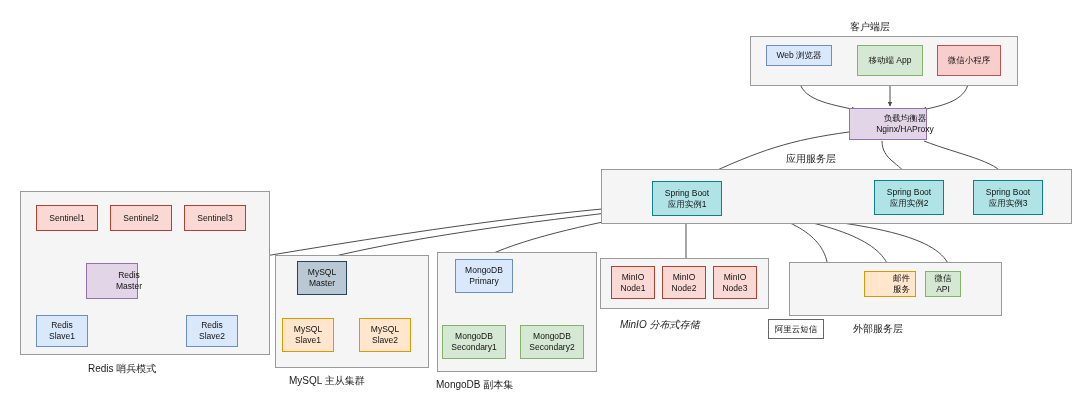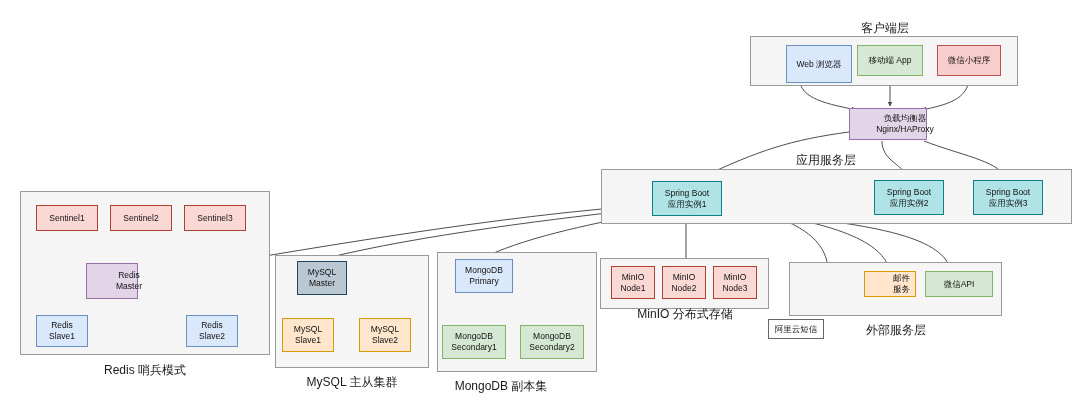--- a/index.html
+++ b/index.html
@@ -24,24 +24,24 @@
     pointer-events: none;
   }
   .group-box {
     position: absolute;
     background: #f5f5f5;
     border: 1px solid #9a9a9a;
     box-sizing: border-box;
   }
   .group-label {
     position: absolute;
-    font-size: 12px;
+    font-size: 10px;
     color: #1a1a1a;
     white-space: nowrap;
-    text-align: center;
+    text-align: left;
   }
   .node {
     position: absolute;
     box-sizing: border-box;
     border: 1px solid #666;
     display: flex;
     align-items: center;
     justify-content: center;
     text-align: center;
     font-size: 8.5px;
@@ -112,26 +112,26 @@
       <div class="group-label" style="left: 850px; top: 20px; width: 70px;">客户端层</div>
       <div class="group-box" style="left: 601px; top: 169px; width: 471px; height: 55px;"></div>
       <div class="group-label" style="left: 786px; top: 152px; width: 80px;">应用服务层</div>
       <div class="group-box" style="left: 20px; top: 191px; width: 250px; height: 164px;"></div>
       <div class="group-label" style="left: 88px; top: 362px; width: 114px;">Redis 哨兵模式</div>
       <div class="group-box" style="left: 275px; top: 255px; width: 154px; height: 113px;"></div>
       <div class="group-label" style="left: 289px; top: 374px; width: 126px;">MySQL 主从集群</div>
       <div class="group-box" style="left: 437px; top: 252px; width: 160px; height: 120px;"></div>
       <div class="group-label" style="left: 436px; top: 378px; width: 130px;">MongoDB 副本集</div>
       <div class="group-box" style="left: 600px; top: 258px; width: 169px; height: 51px;"></div>
-      <div class="group-label" style="left: 620px; top: 306px; width: 130px;">MinIO 分布式存储</div>
+      <div class="group-label" style="left: 620px; top: 318px; width: 130px; font-style: italic;">MinIO 分布式存储</div>
       <div class="group-box" style="left: 789px; top: 262px; width: 213px; height: 54px;"></div>
       <div class="group-label" style="left: 853px; top: 322px; width: 86px;">外部服务层</div>
     </div>
   <div id="nodes">
-      <div class="node n-blue" style="left: 766px; top: 45px; width: 66px; height: 38px; margin-left: 20px;">Web 浏览器</div>
+      <div class="node n-blue" style="left: 766px; top: 45px; width: 66px; height: 21px;">Web 浏览器</div>
       <div class="node n-green" style="left: 857px; top: 45px; width: 66px; height: 31px;">移动端 App</div>
       <div class="node n-red" style="left: 937px; top: 45px; width: 64px; height: 31px;">微信小程序</div>
       <div class="node n-purple" style="left: 849px; top: 108px; width: 78px; height: 32px;">负载均衡器
 Nginx/HAProxy</div>
       <div class="node n-teal" style="left: 652px; top: 181px; width: 70px; height: 35px;">Spring Boot
 应用实例1</div>
       <div class="node n-teal" style="left: 874px; top: 180px; width: 70px; height: 35px;">Spring Boot
 应用实例2</div>
       <div class="node n-teal" style="left: 973px; top: 180px; width: 70px; height: 35px;">Spring Boot
 应用实例3</div>
@@ -157,16 +157,16 @@
       <div class="node n-lgreen" style="left: 520px; top: 325px; width: 64px; height: 34px;">MongoDB
 Secondary2</div>
       <div class="node n-pink" style="left: 611px; top: 266px; width: 44px; height: 33px;">MinIO
 Node1</div>
       <div class="node n-pink" style="left: 662px; top: 266px; width: 44px; height: 33px;">MinIO
 Node2</div>
       <div class="node n-pink" style="left: 713px; top: 266px; width: 44px; height: 33px;">MinIO
 Node3</div>
       <div class="node n-white" style="left: 768px; top: 271px; width: 56px; height: 20px; margin-top: 48px;">阿里云短信</div>
       <div class="node n-orange" style="left: 864px; top: 271px; width: 52px; height: 26px; padding-left: 25px;">邮件服务</div>
-      <div class="node n-lgreen" style="left: 925px; top: 271px; width: 68px; height: 26px;">微信API</div>
+      <div class="node n-lgreen" style="left: 925px; top: 271px; width: 36px; height: 26px;">微信API</div>
     </div>
 
 </div>
 
 </body></html>

